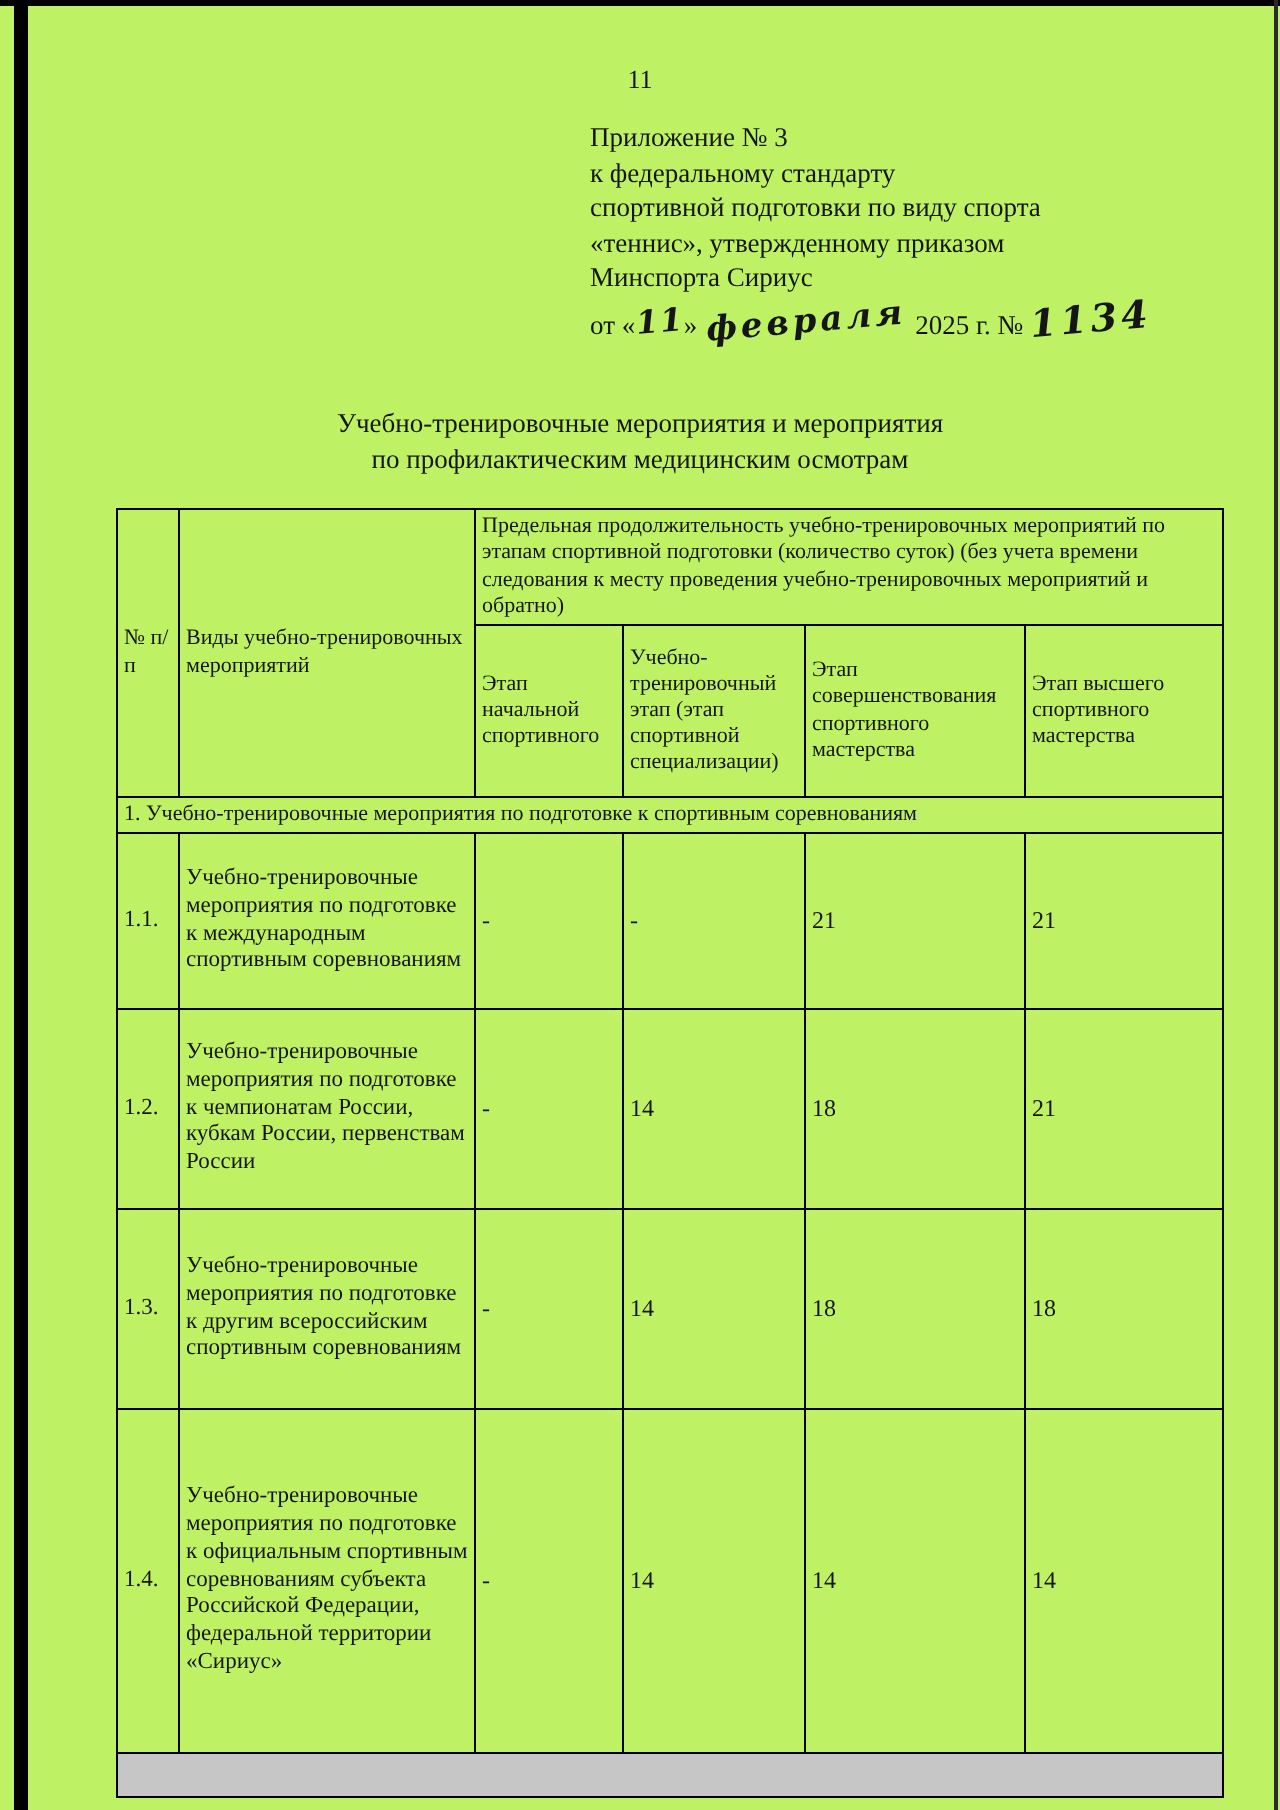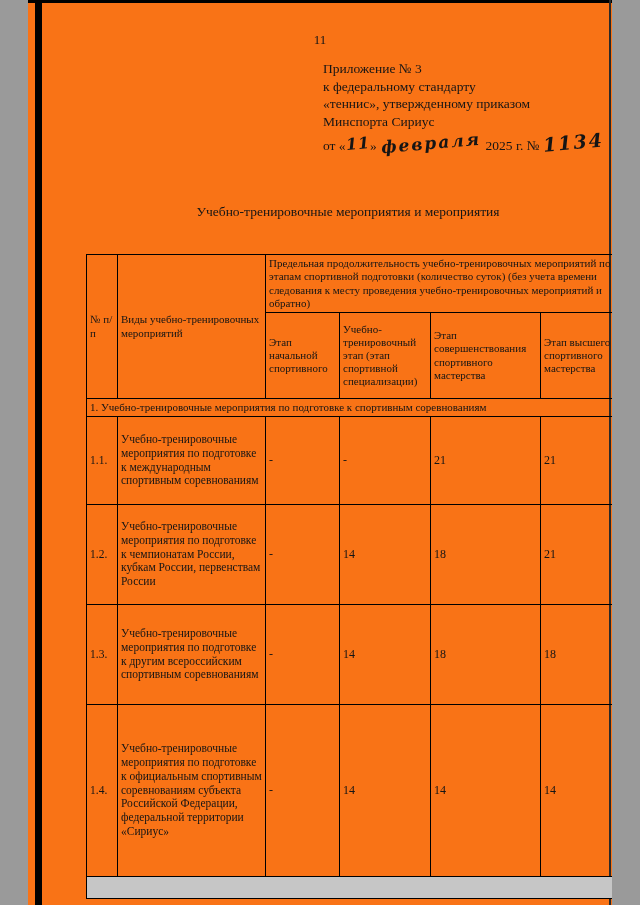--- a/index.html
+++ b/index.html
@@ -1,21 +1,21 @@
 <!DOCTYPE html>
 <html><head>
 <meta charset="utf-8">
 <style>
   * { box-sizing: border-box; }
   html, body { margin: 0; padding: 0; background: #9a9a9a; }
   .page {
     position: relative;
-    width: 584px;
+    width: 640px;
     height: 905px;
-    background: #f97316;
+    background: #bef264;
     font-family: "Liberation Serif", "DejaVu Serif", serif;
     color: #151515;
     overflow: hidden;
     margin: 0 auto;
   }
   .edge-top   { position: absolute; left: 0; top: 0; width: 640px; height: 3px; background: #000; }
   .edge-left  { position: absolute; left: 7px; top: 0; width: 7px; height: 905px; background: #000; }
   .edge-right { position: absolute; right: 1px; top: 0; width: 2px; height: 905px; background: #2a2a2a; }
 
   .page-number {
@@ -69,27 +69,29 @@
 <div class="page">
   <div class="edge-top"></div>
   <div class="edge-left"></div>
   <div class="edge-right"></div>
 
   <div class="page-number">11</div>
 
   <div class="header-block">
     <div>Приложение № 3</div>
     <div>к федеральному стандарту</div>
+    <div>спортивной подготовки по виду спорта</div>
     <div>«теннис», утвержденному приказом</div>
     <div>Минспорта Сириус</div>
     <div class="date-line"><span>от «</span><span class="handwritten hw-day">11</span><span>»</span> <span class="handwritten hw-month">февраля</span> <span>2025 г. №</span> <span class="handwritten hw-number">1134</span></div>
   </div>
 
   <div class="doc-title">
     <div>Учебно-тренировочные мероприятия и мероприятия</div>
+    <div>по профилактическим медицинским осмотрам</div>
   </div>
 
   <table class="main-table">
     <colgroup>
       <col style="width:31px">
         <col style="width:148px">
         <col style="width:74px">
         <col style="width:91px">
         <col style="width:110px">
         <col style="width:99px">

